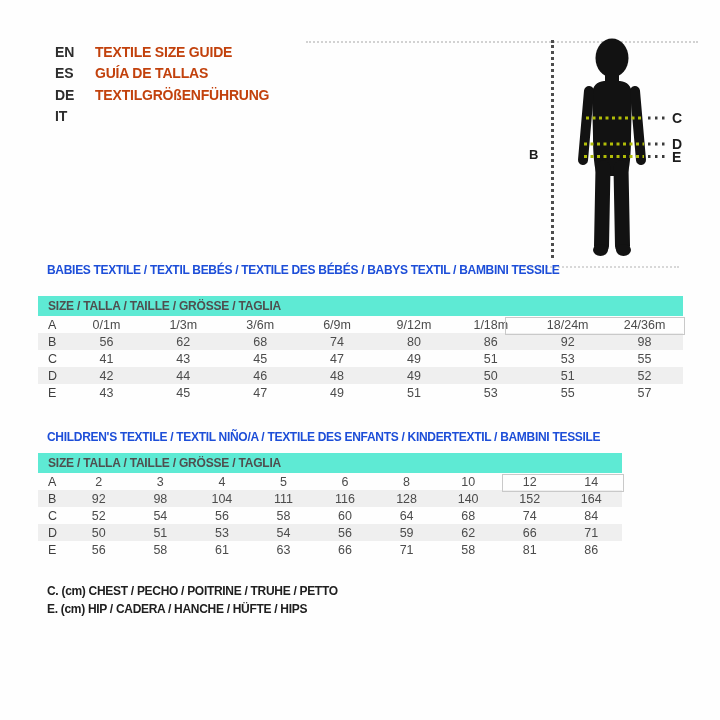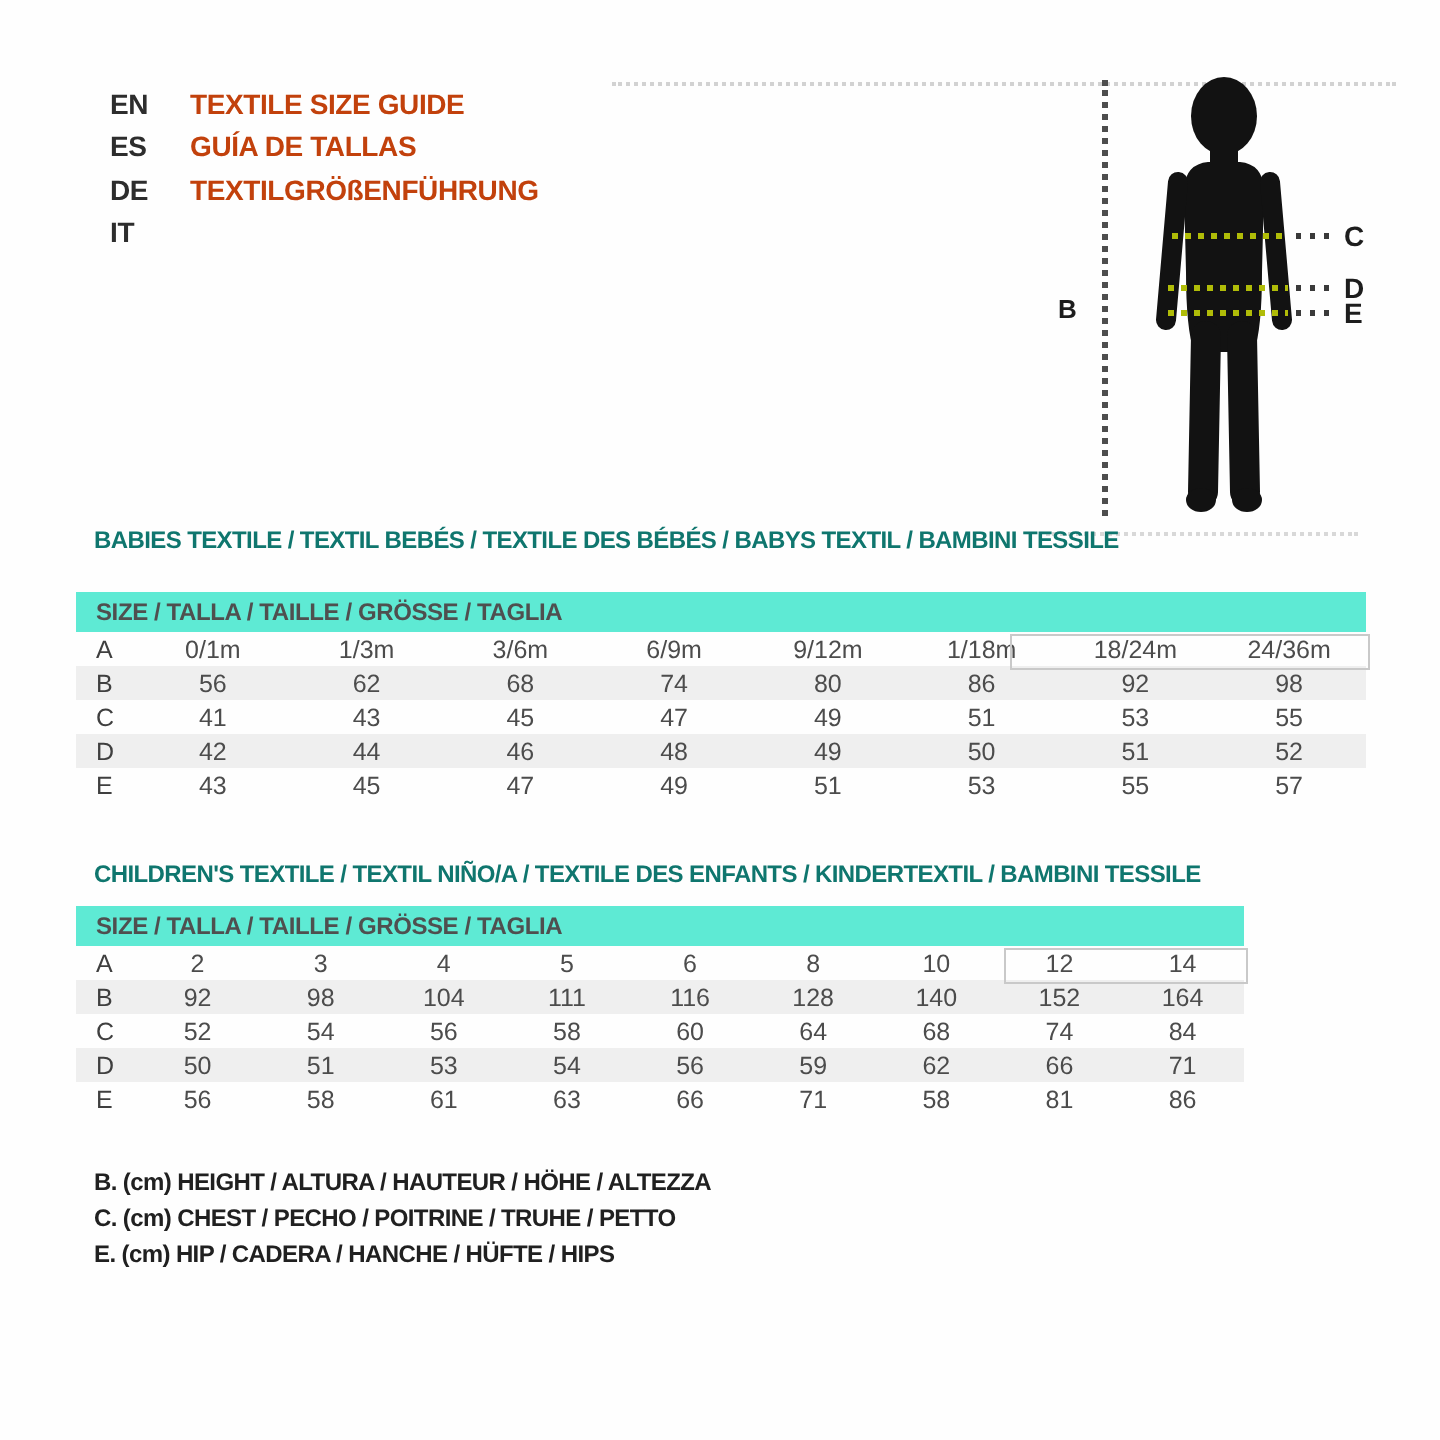--- a/index.html
+++ b/index.html
@@ -15,21 +15,21 @@
   .lang-label{font-size:14px;font-weight:700;color:#c2410c;letter-spacing:-0.2px;white-space:nowrap;}
 
   
   .dash-top{position:absolute;left:306px;top:41px;width:392px;border-top:2px dotted #d2d2d2;}
   .dash-bottom{position:absolute;left:523px;top:266px;width:156px;border-top:2px dotted #d8d8d8;}
   .height-line{position:absolute;left:551px;top:40px;height:218px;border-left:3px dotted #4d4d4d;}
   .height-label{position:absolute;left:529px;top:147px;font-size:13px;font-weight:700;color:#1d1d1d;}
   .figure-svg{position:absolute;left:562px;top:36px;}
 
   
-  .section-title{position:absolute;left:47px;font-size:12px;font-weight:700;color:#0f766e;
+  .section-title{position:absolute;left:47px;font-size:12px;font-weight:700;color:#1d4ed8;
     letter-spacing:-0.3px;white-space:nowrap;}
   .title-babies{top:263px;}
   .title-children{top:430px;}
 
   .size-table{position:absolute;left:38px;}
   .table-babies{top:296px;width:645px;}
   .table-children{top:453px;width:584px;}
   .size-bar{height:20px;background:#5eead4;display:flex;align-items:center;
     font-size:12px;font-weight:700;color:#4f4f4f;padding-left:10px;box-sizing:border-box;
     letter-spacing:-0.2px;}
@@ -248,18 +248,17 @@
             <span class="tcell">58</span>
             <span class="tcell">81</span>
             <span class="tcell">86</span>
           </span>
       </div>
       </div>
     <div class="overlay-box box-children"></div>
   </div>
 
   <div class="legend">
-      <div class="legend-line">B. (cm) HEIGHT / ALTURA / HAUTEUR / HÖHE / ALTEZZA</div>
       <div class="legend-line">C. (cm) CHEST / PECHO / POITRINE / TRUHE / PETTO</div>
       <div class="legend-line">E. (cm) HIP / CADERA / HANCHE / HÜFTE / HIPS</div>
     </div>
 
 </div>
 
 </body></html>

